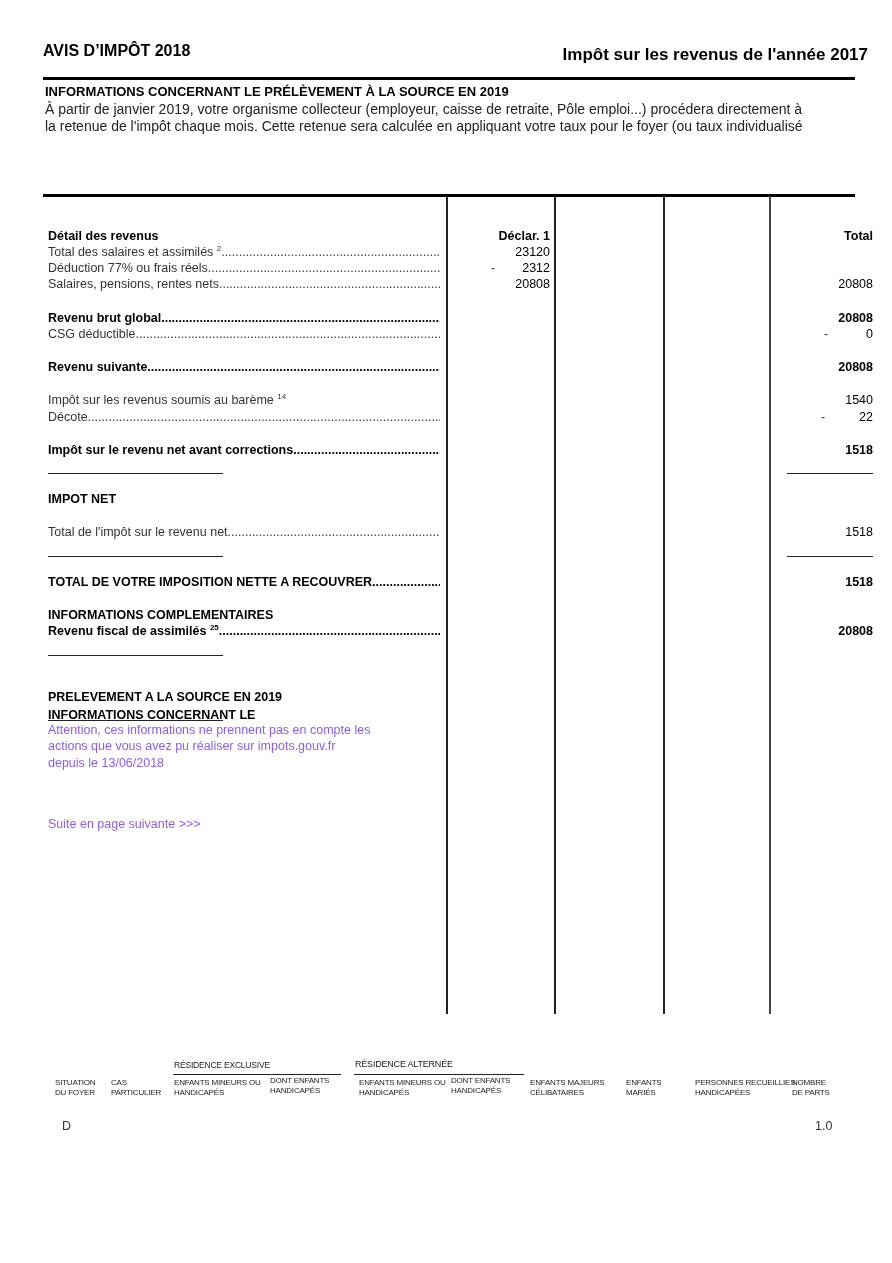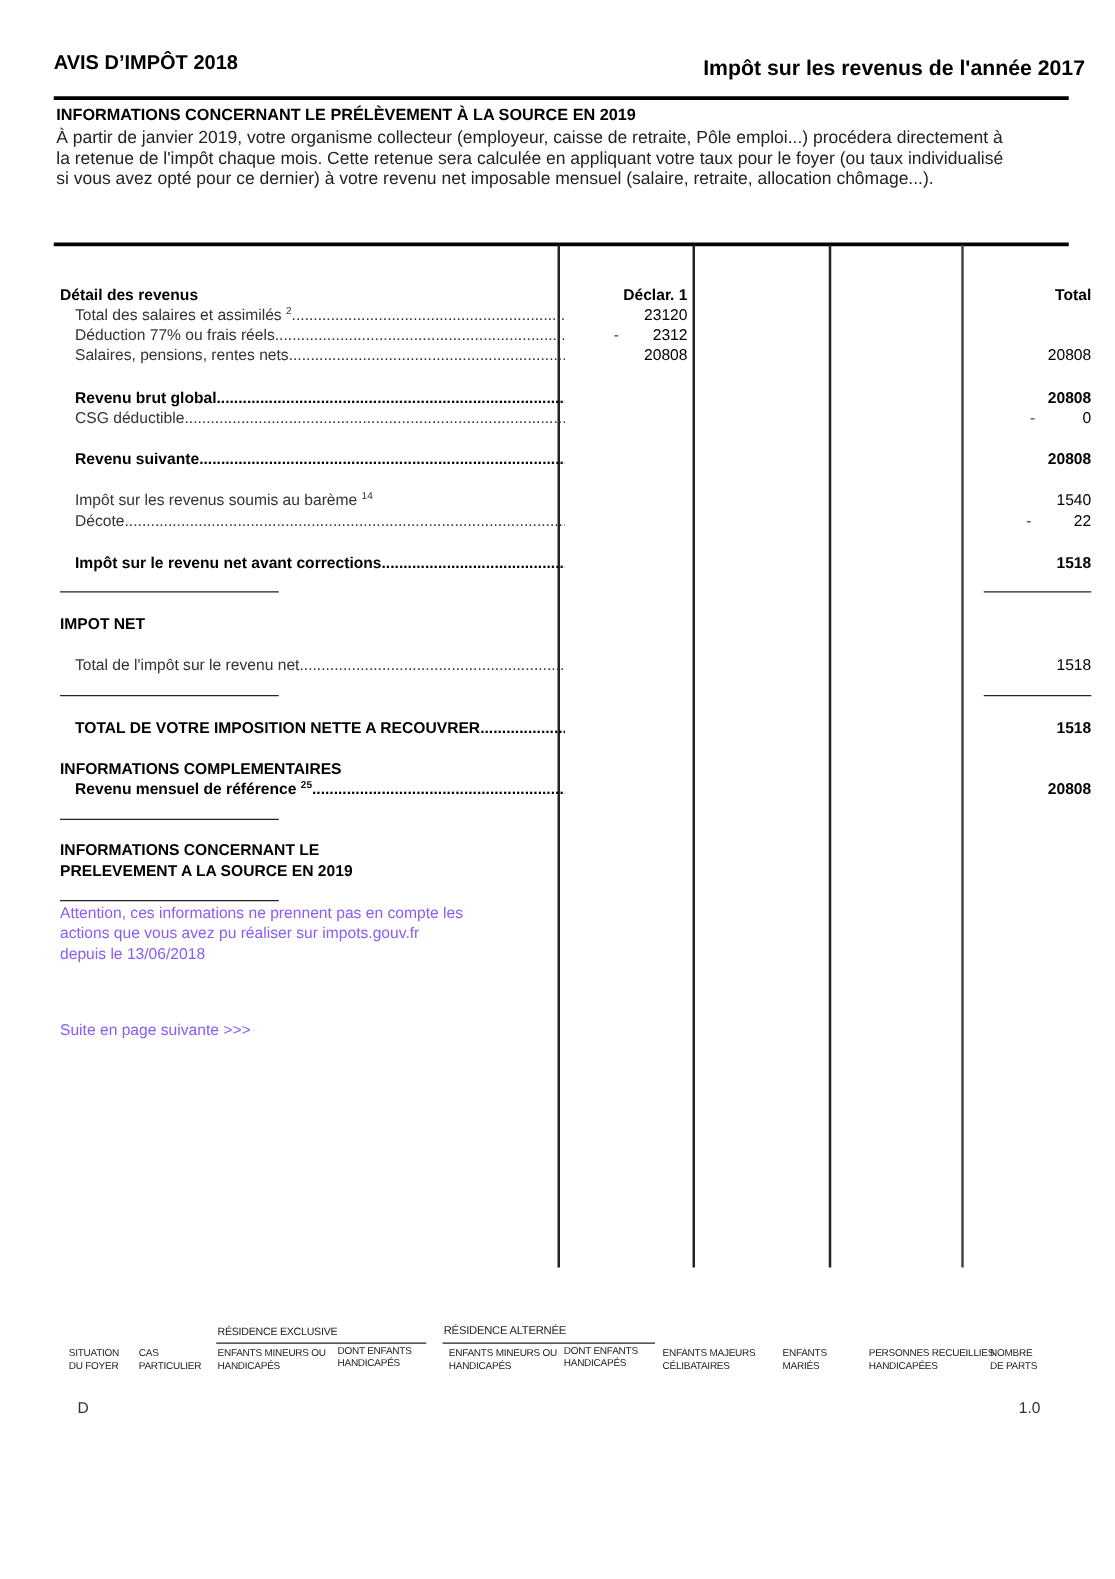--- a/index.html
+++ b/index.html
@@ -6,21 +6,21 @@
     body { width: 892px; height: 1263px; position: relative; overflow: hidden;
            font-family: "Liberation Sans", sans-serif; color: #000; }
     .abs { position: absolute; }
     .title-left { left: 43px; top: 42px; font-size: 16px; font-weight: bold; letter-spacing: 0; }
     .title-right { right: 24px; top: 45px; font-size: 17px; font-weight: bold; }
     .rule-top { left: 43px; top: 77px; width: 812px; height: 3px; background: #000; }
     .info-title { left: 45px; top: 84px; font-size: 13px; font-weight: bold; }
     .info-body { left: 45px; top: 101px; width: 820px; font-size: 14px; line-height: 16.5px; color: #222; }
     .rule-table { left: 43px; top: 194px; width: 812px; height: 3px; background: #000; }
     .vline { top: 196px; width: 2px; height: 818px; background: #222; }
-    .row { position: absolute; left: 48px; font-size: 12.5px; line-height: 16px; white-space: nowrap; margin-left: 12px; }
+    .row { position: absolute; left: 48px; font-size: 12.5px; line-height: 16px; white-space: nowrap; }
     .label { display: inline-block; width: 392px; overflow: hidden; white-space: nowrap; color: #333; }
     .label.bold { font-weight: bold; color: #000; }
     .lbltxt { background: #fff; }
     .dots::after { content: "........................................................................................................................................................"; }
     .val { position: absolute; font-size: 12.5px; line-height: 16px; text-align: right; color: #000000; white-space: nowrap; }
     .val.bold { font-weight: bold; color: #000; }
     .c1 { left: 470px; width: 80px; }
     .ctot { left: 790px; width: 83px; }
     .minus { position: absolute; font-size: 12.5px; line-height: 16px; color: #333; }
     .underline-left { position: absolute; left: 48px; width: 175px; height: 1px; background: #222; }
@@ -37,21 +37,20 @@
 <body>
 
 <div class="abs title-left">AVIS D’IMPÔT 2018</div>
 <div class="abs title-right">Impôt sur les revenus de l'année 2017</div>
 <div class="abs rule-top"></div>
 
 <div class="abs info-title">INFORMATIONS CONCERNANT LE PRÉLÈVEMENT À LA SOURCE EN 2019</div>
 <div class="abs info-body">
   <div>À partir de janvier 2019, votre organisme collecteur (employeur, caisse de retraite, Pôle emploi...) procédera directement à</div>
   <div>la retenue de l'impôt chaque mois. Cette retenue sera calculée en appliquant votre taux pour le foyer (ou taux individualisé</div>
-  <div>si vous avez opté pour ce dernier) à votre revenu net imposable mensuel (salaire, retraite, allocation chômage...).</div>
 </div>
 
 <div class="abs rule-table"></div>
 <div class="abs vline" style="left:446px;"></div>
 <div class="abs vline" style="left:554px;"></div>
 <div class="abs vline" style="left:663px;"></div>
 <div class="abs vline" style="left:769px; background:#444;"></div>
 
 <div class="heading" style="top:228px;">Détail des revenus</div>
 <div class="val bold c1" style="top:228px;">Déclar. 1</div>
@@ -117,26 +116,26 @@
 <div class="underline-left" style="top:556px;"></div>
 <div class="underline-right" style="top:556px;"></div>
 
 <div class="row" style="top:574px;">
   <span class="label bold dots"><span class="lbltxt">TOTAL DE VOTRE IMPOSITION NETTE A RECOUVRER</span></span>
 </div>
 <div class="val bold ctot" style="top:574px;">1518</div>
 
 <div class="heading" style="top:607px;">INFORMATIONS COMPLEMENTAIRES</div>
 <div class="row" style="top:623px;">
-  <span class="label bold dots"><span class="lbltxt"><span>Revenu mensuel de référence</span> <sup>25</sup></span></span>
+  <span class="label bold dots"><span class="lbltxt"><span>Revenu fiscal de assimilés</span> <sup>25</sup></span></span>
 </div>
 <div class="val bold ctot" style="top:623px;">20808</div>
 <div class="underline-left" style="top:655px;"></div>
 
-<div class="heading" style="top:672px;">INFORMATIONS CONCERNANT LE</div>
+<div class="heading" style="top:707px;">INFORMATIONS CONCERNANT LE</div>
 <div class="heading" style="top:689px;">PRELEVEMENT A LA SOURCE EN 2019</div>
 <div class="underline-left" style="top:720px;"></div>
 
 <div class="plain" style="top:722px;">Attention, ces informations ne prennent pas en compte les</div>
 <div class="plain" style="top:738px;">actions que vous avez pu réaliser sur impots.gouv.fr</div>
 <div class="plain" style="top:755px;">depuis le 13/06/2018</div>
 
 <div class="plain" style="top:816px;">Suite en page suivante &gt;&gt;&gt;</div>
 
 <div class="sc-group" style="left:174px; top:1060px;">Résidence exclusive</div>

